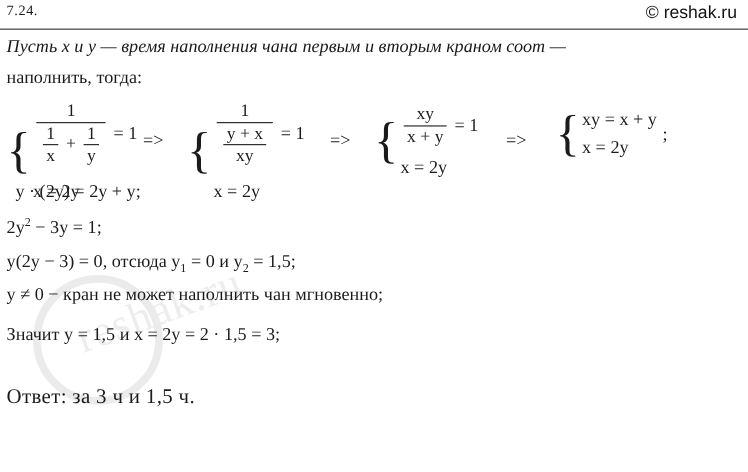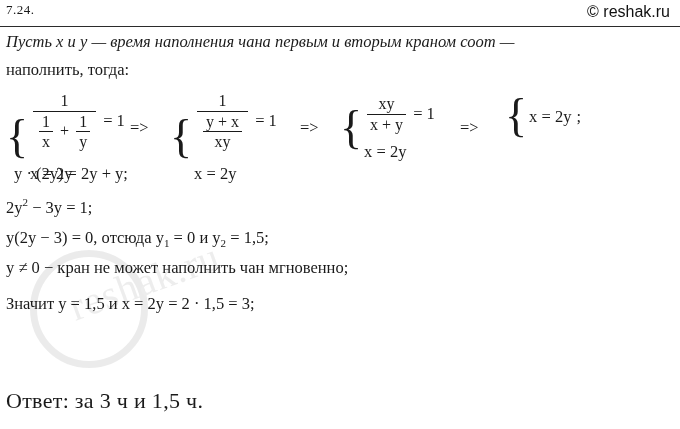--- a/index.html
+++ b/index.html
@@ -153,23 +153,22 @@
     font-size: 11px;
     vertical-align: super;
   }
   .sub {
     font-size: 11px;
     vertical-align: sub;
   }
 
   .answer {
     position: absolute;
-    font-size: 22px;
+    font-size: 19px;
     letter-spacing: 0.3px;
-    margin-top: 38px;
   }
 </style>
 </head>
 <body>
 
 <div class="page">
 
   <div class="watermark">
     <div class="wm-circle"></div>
     <div class="wm-text">reshak.ru</div>
@@ -249,20 +248,21 @@
         </span>
         <span class="eq it" style="margin-top:10px;">x = 2y</span>
       </span>
     </div>
 
     <div class="arrow" style="left:460px; top:118px;">=&gt;</div>
 
     <div class="sys-row" style="left:505px; top:100px;">
       <span class="brace">{</span>
       <span class="sys-body">
+        <span class="eq it">xy = x + y</span>
         <span class="eq it">x = 2y</span>
       </span>
       <span style="margin-left:5px;">;</span>
     </div>
 
     <div class="line it" style="left:14px; top:164px;">y · (2y) = 2y + y;</div>
 
     <div class="line" style="left:6px; top:196px;">
       <span class="it">2y</span><span class="sup">2</span><span class="it"> − 3y = 1;</span>
     </div>

